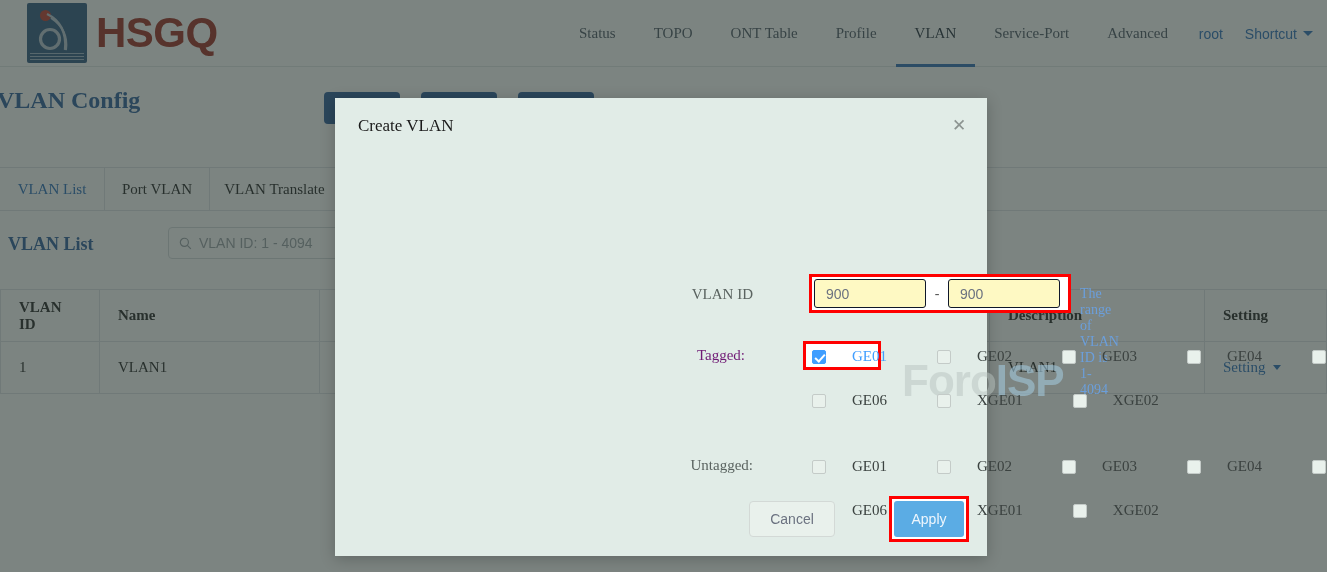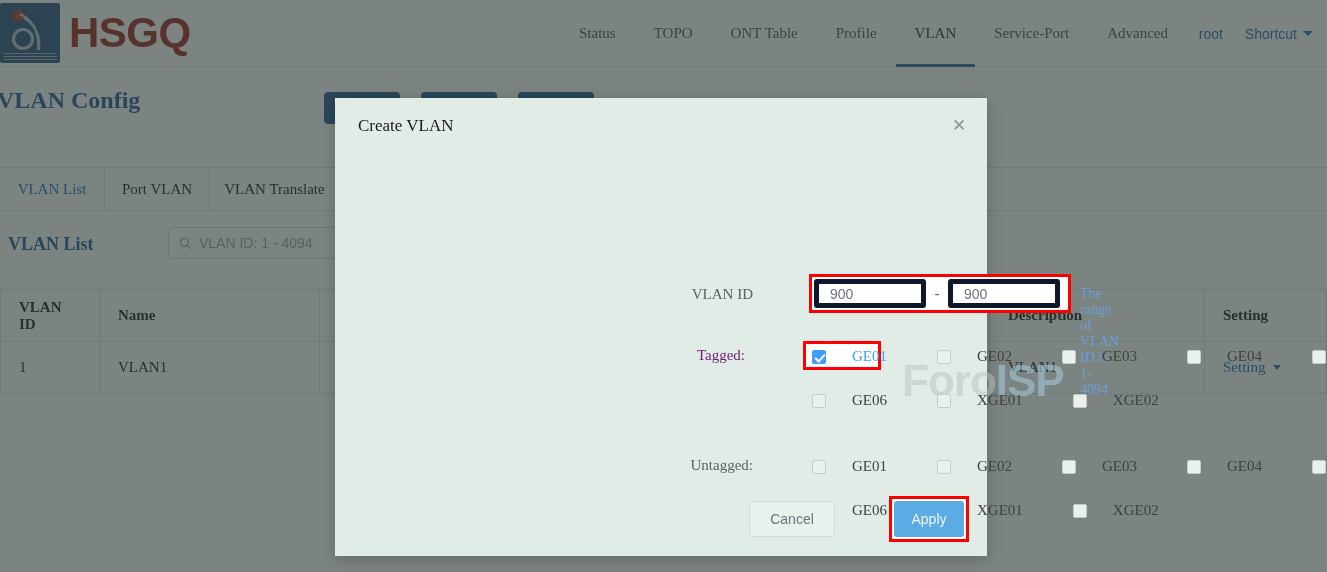--- a/index.html
+++ b/index.html
@@ -12,21 +12,21 @@
   #root { position: relative; width: 1327px; height: 572px; }
 
   
   .page { position: absolute; inset: 0; background: #ffffff; }
 
   .topbar {
     position: absolute; top: 0; left: 0; width: 1327px; height: 67px;
     background: #ffffff; border-bottom: 1px solid #e3e6e8;
     display: flex; align-items: center;
   }
-  .logo-wrap { display: flex; align-items: center; }
+  .logo-wrap { display: flex; align-items: center; margin-left: 27px; }
   .logo-mark {
     width: 60px; height: 60px; background: #2d5782; position: relative;
     border-radius: 2px; overflow: hidden;
   }
   .logo-dot {
     position: absolute; left: 13px; top: 7px; width: 11px; height: 11px;
     border-radius: 50%; background: #c0392b;
   }
   .logo-swirl { position: absolute; left: 0; top: 0; }
   .logo-bars { position: absolute; left: 3px; bottom: 3px; width: 54px; }
@@ -111,22 +111,22 @@
     font-family: "Liberation Sans", sans-serif;
   }
   .redbox-vid {
     position: absolute; left: 474px; top: 176px; width: 262px; height: 39px;
     border: 3px solid #ff0000; background: #ffffff;
   }
   .vid-inputs {
     position: absolute; left: 479px; top: 181px; display: flex; align-items: center;
   }
   .vid-input {
-    width: 112px; height: 29px; border: 5px solid #0f172a; border-radius: 3px;
-    background: #ffffff; display: flex; align-items: center; padding-left: 11px;
+    width: 112px; height: 29px; border: 1px solid #0f172a; border-radius: 3px;
+    background: #fef9c3; display: flex; align-items: center; padding-left: 11px;
     font-family: "Liberation Sans", sans-serif; font-size: 14px; color: #6b7280;
   }
   .vid-dash { width: 22px; text-align: center; font-size: 14px; color: #555; }
   .hint {
     position: absolute; left: 745px; top: 188px; font-size: 14px; color: #6b9fdc;
   }
 
   .tagged-label { position: absolute; left: 318px; top: 249px; width: 92px; text-align: right; font-size: 15px; color: #701a75; }
   .untagged-label { position: absolute; left: 326px; top: 359px; width: 92px; text-align: right; font-size: 15px; color: #5a6360; }
 

